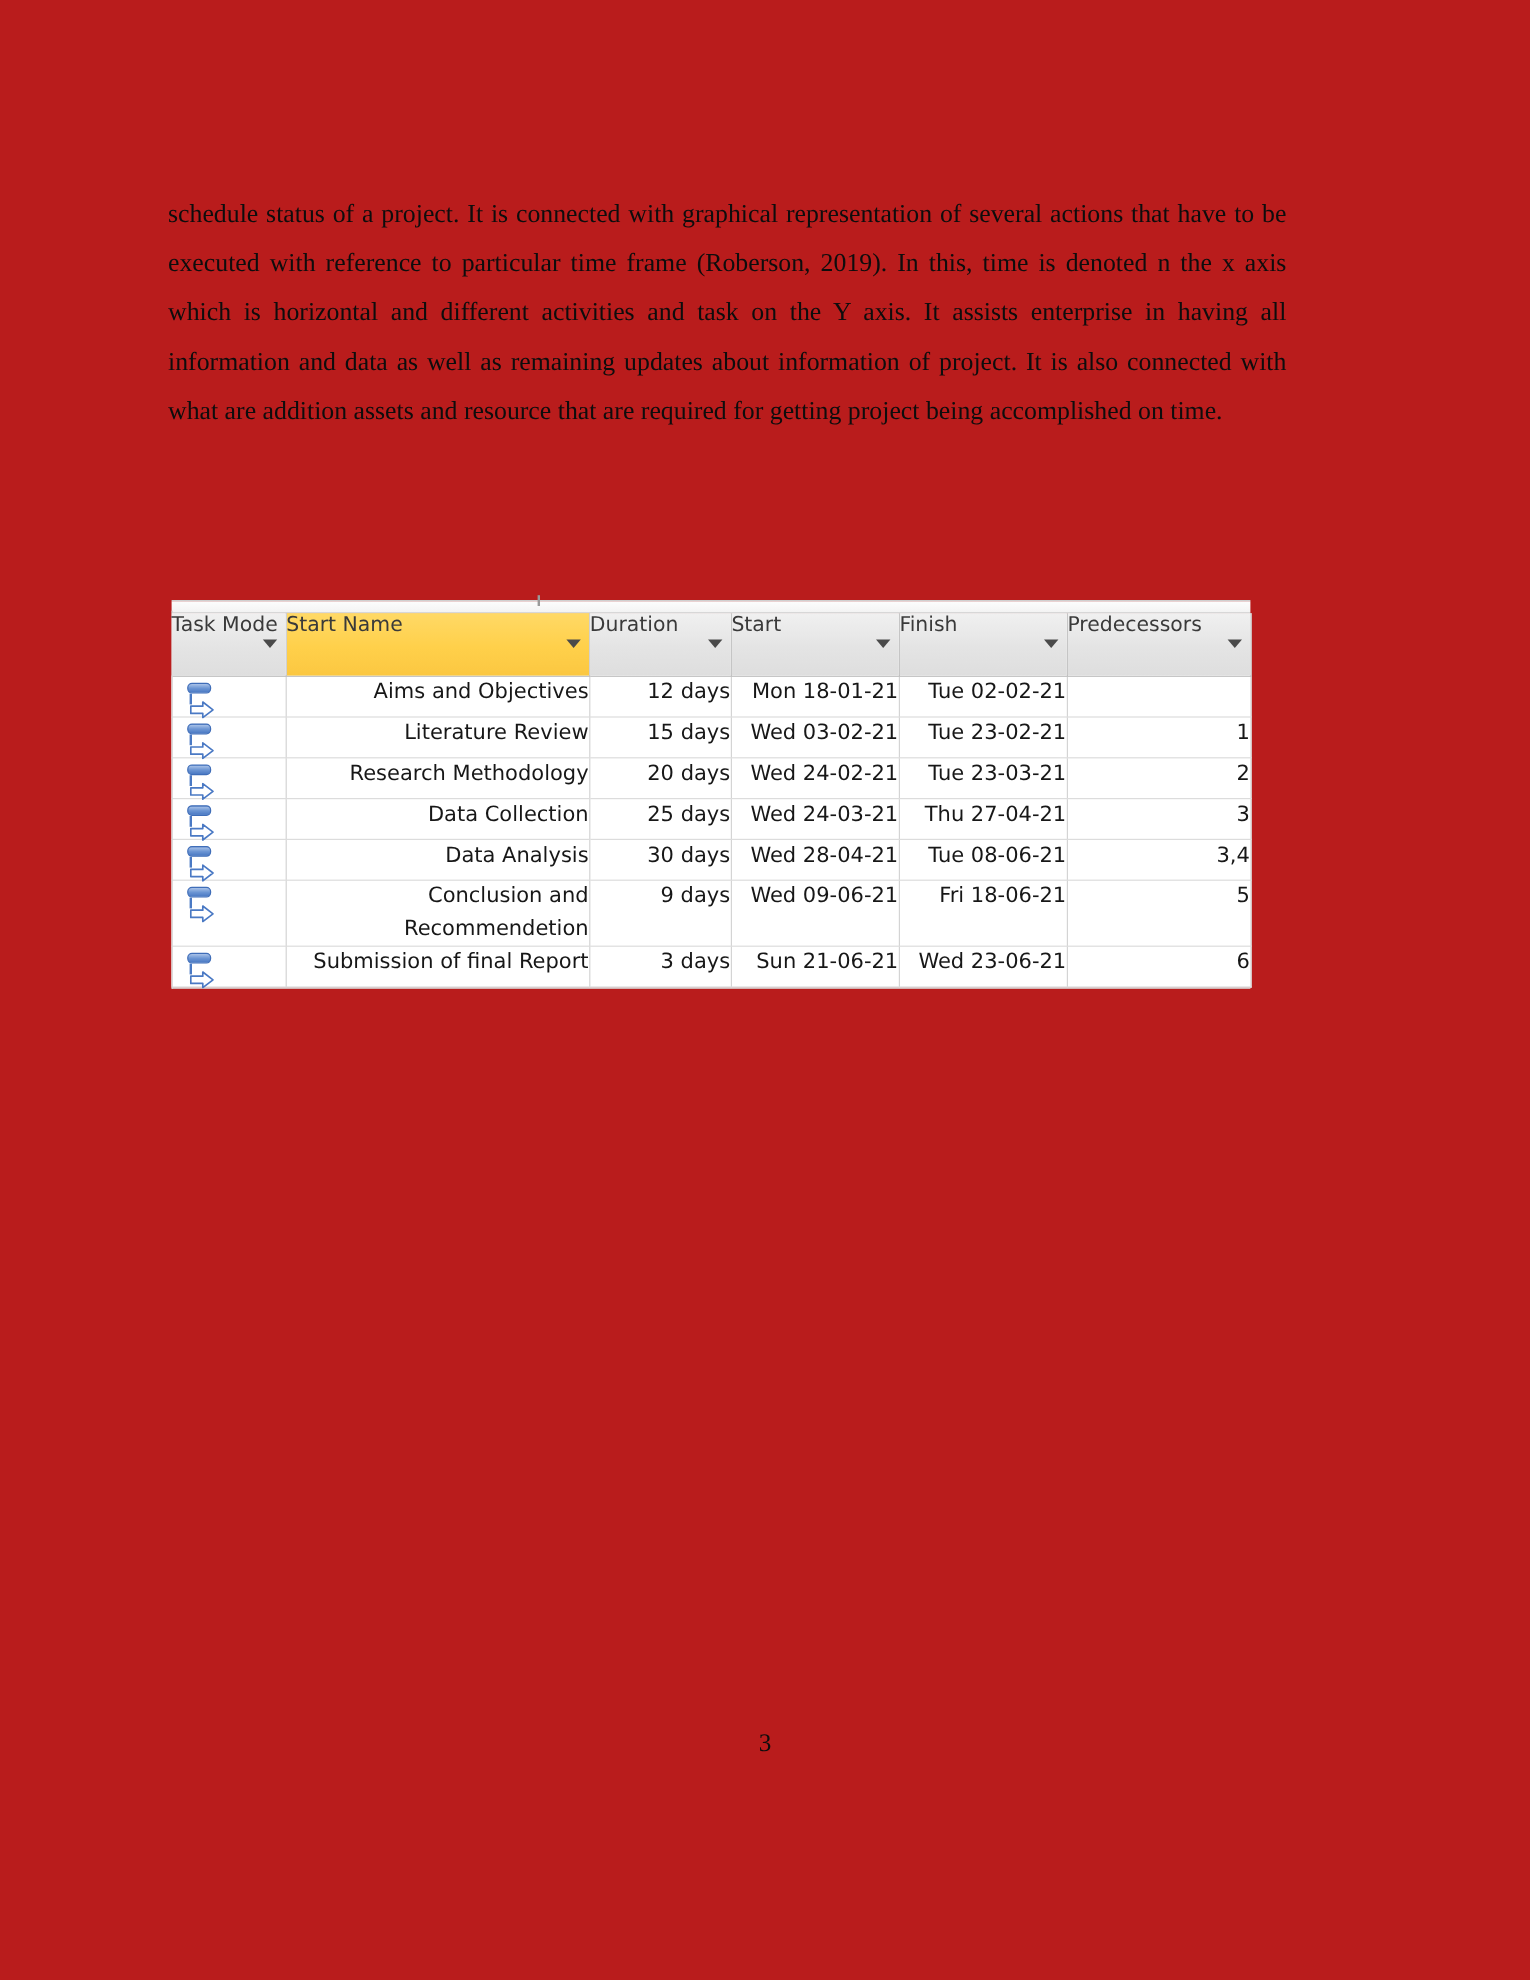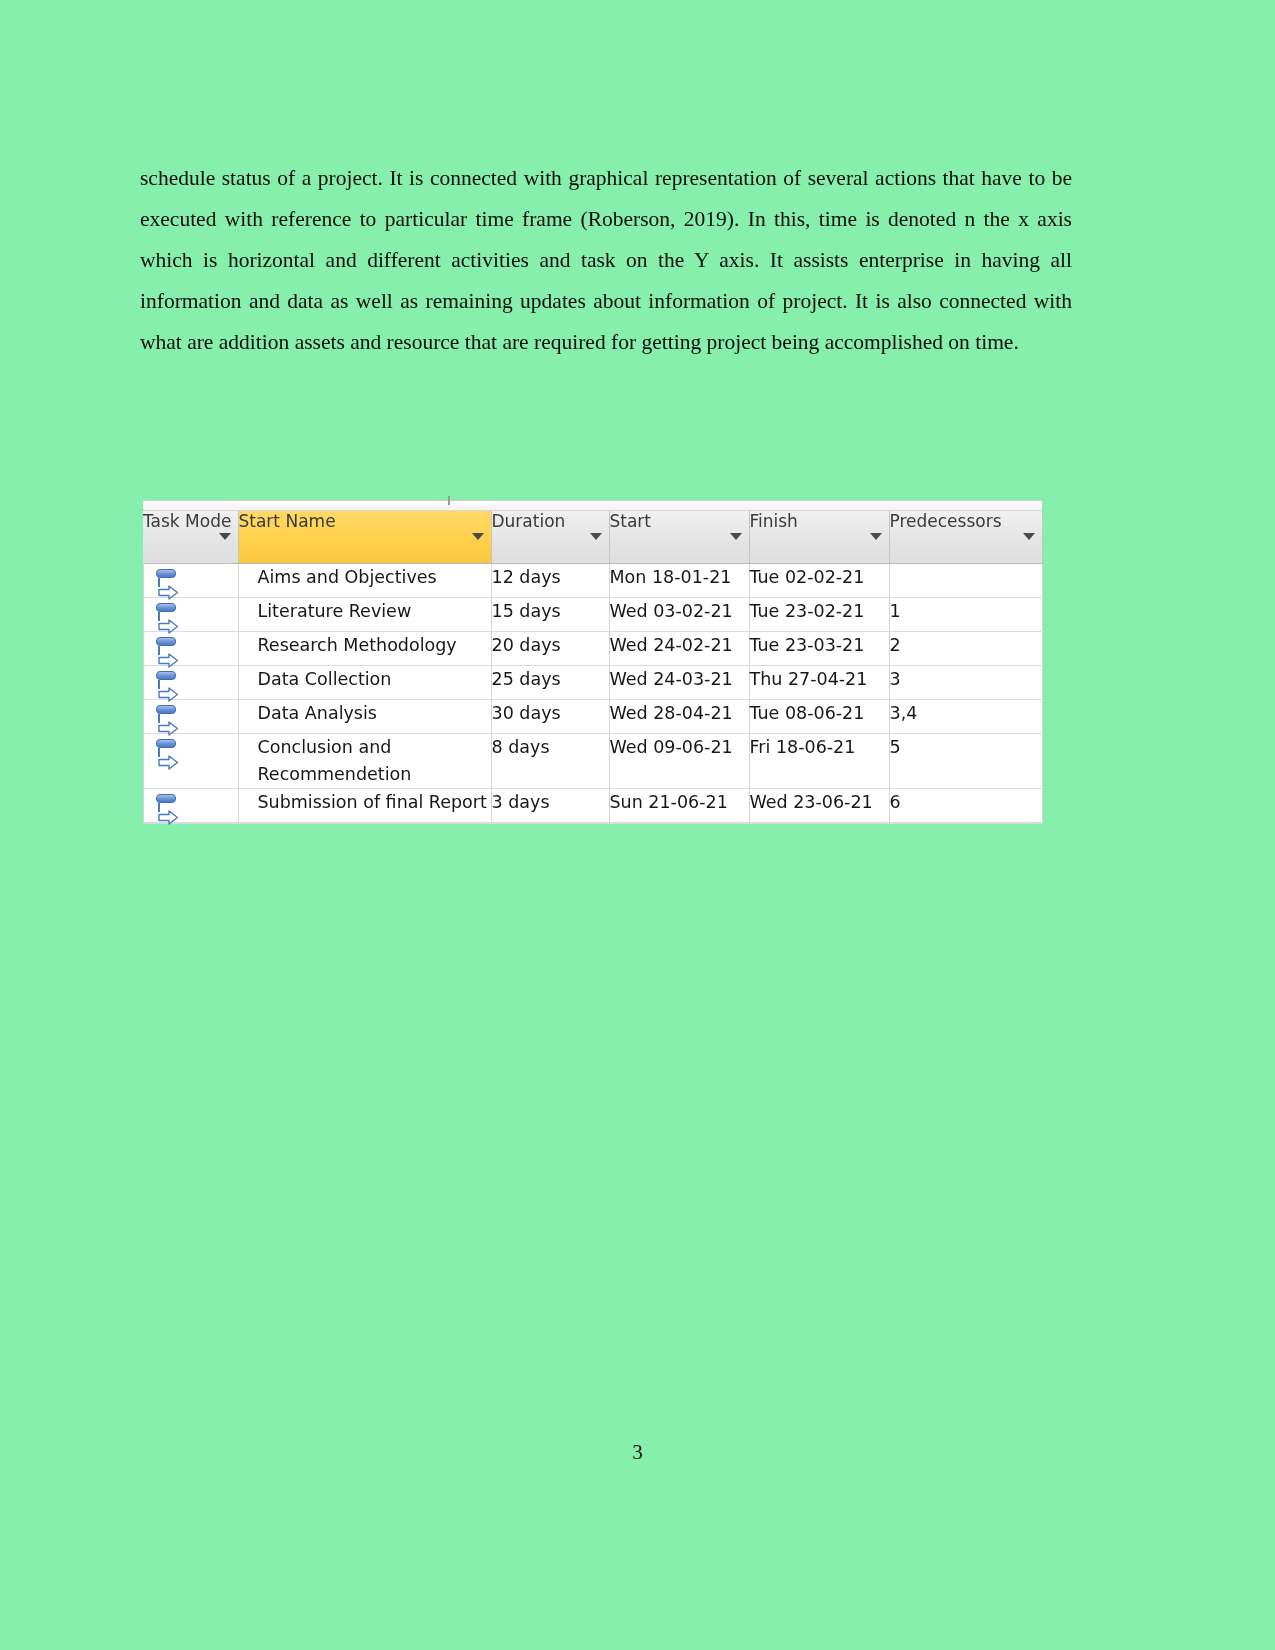--- a/index.html
+++ b/index.html
@@ -12,21 +12,21 @@
     height: 1650px;
     position: relative;
     font-family: "Liberation Serif", serif;
     -webkit-font-smoothing: antialiased;
   }
 
   
   .page {
     position: absolute;
     inset: 0;
-    background: #86efac;
+    background: #b91c1c;
     padding-left: 20px;
   }
 
   .paragraph {
     position: absolute;
     left: 140px;
     top: 136px;
     width: 932px;
     font-family: "Liberation Serif", serif;
     font-size: 21.5px;
@@ -108,20 +108,21 @@
   
   .cell {
     border-right: 1px solid #d4d4d4;
     border-bottom: 1px solid #dcdcdc;
     box-sizing: border-box;
     font-size: 17.5px;
     color: #171717;
     padding: 5px 6px 5px 7px;
     line-height: 27px;
     background: #fff;
+    text-align: right;
   }
   .cell.taskmode {
     padding: 4px 0 0 11px;
     border-right: 1px solid #d4d4d4;
   }
   .cell.name {
     padding-left: 19px;
     border-right: 1px solid #d4d4d4;
   }
   .cell.pred {
@@ -323,21 +324,21 @@
             <td class="cell taskmode">
               <span class="tm-icon">
                 <span class="bar"></span>
                 <span class="stem"></span>
                 <span class="arrow"><svg width="21" height="15" viewBox="0 0 21 15">
                     <path d="M1 4.5 H11 V1 L19.5 7.5 L11 14 V10.5 H1 Z" fill="#ffffff" stroke="#4a79c4" stroke-width="1.4" stroke-linejoin="round"></path>
                   </svg></span>
               </span>
             </td>
             <td class="cell name"><span>Conclusion and Recommendetion</span></td>
-            <td class="cell dur"><span>8 days</span></td>
+            <td class="cell dur"><span>9 days</span></td>
             <td class="cell start"><span>Wed 09-06-21</span></td>
             <td class="cell fin"><span>Fri 18-06-21</span></td>
             <td class="cell pred"><span>5</span></td>
           </tr>
           <tr>
             <td class="cell taskmode">
               <span class="tm-icon">
                 <span class="bar"></span>
                 <span class="stem"></span>
                 <span class="arrow"><svg width="21" height="15" viewBox="0 0 21 15">

